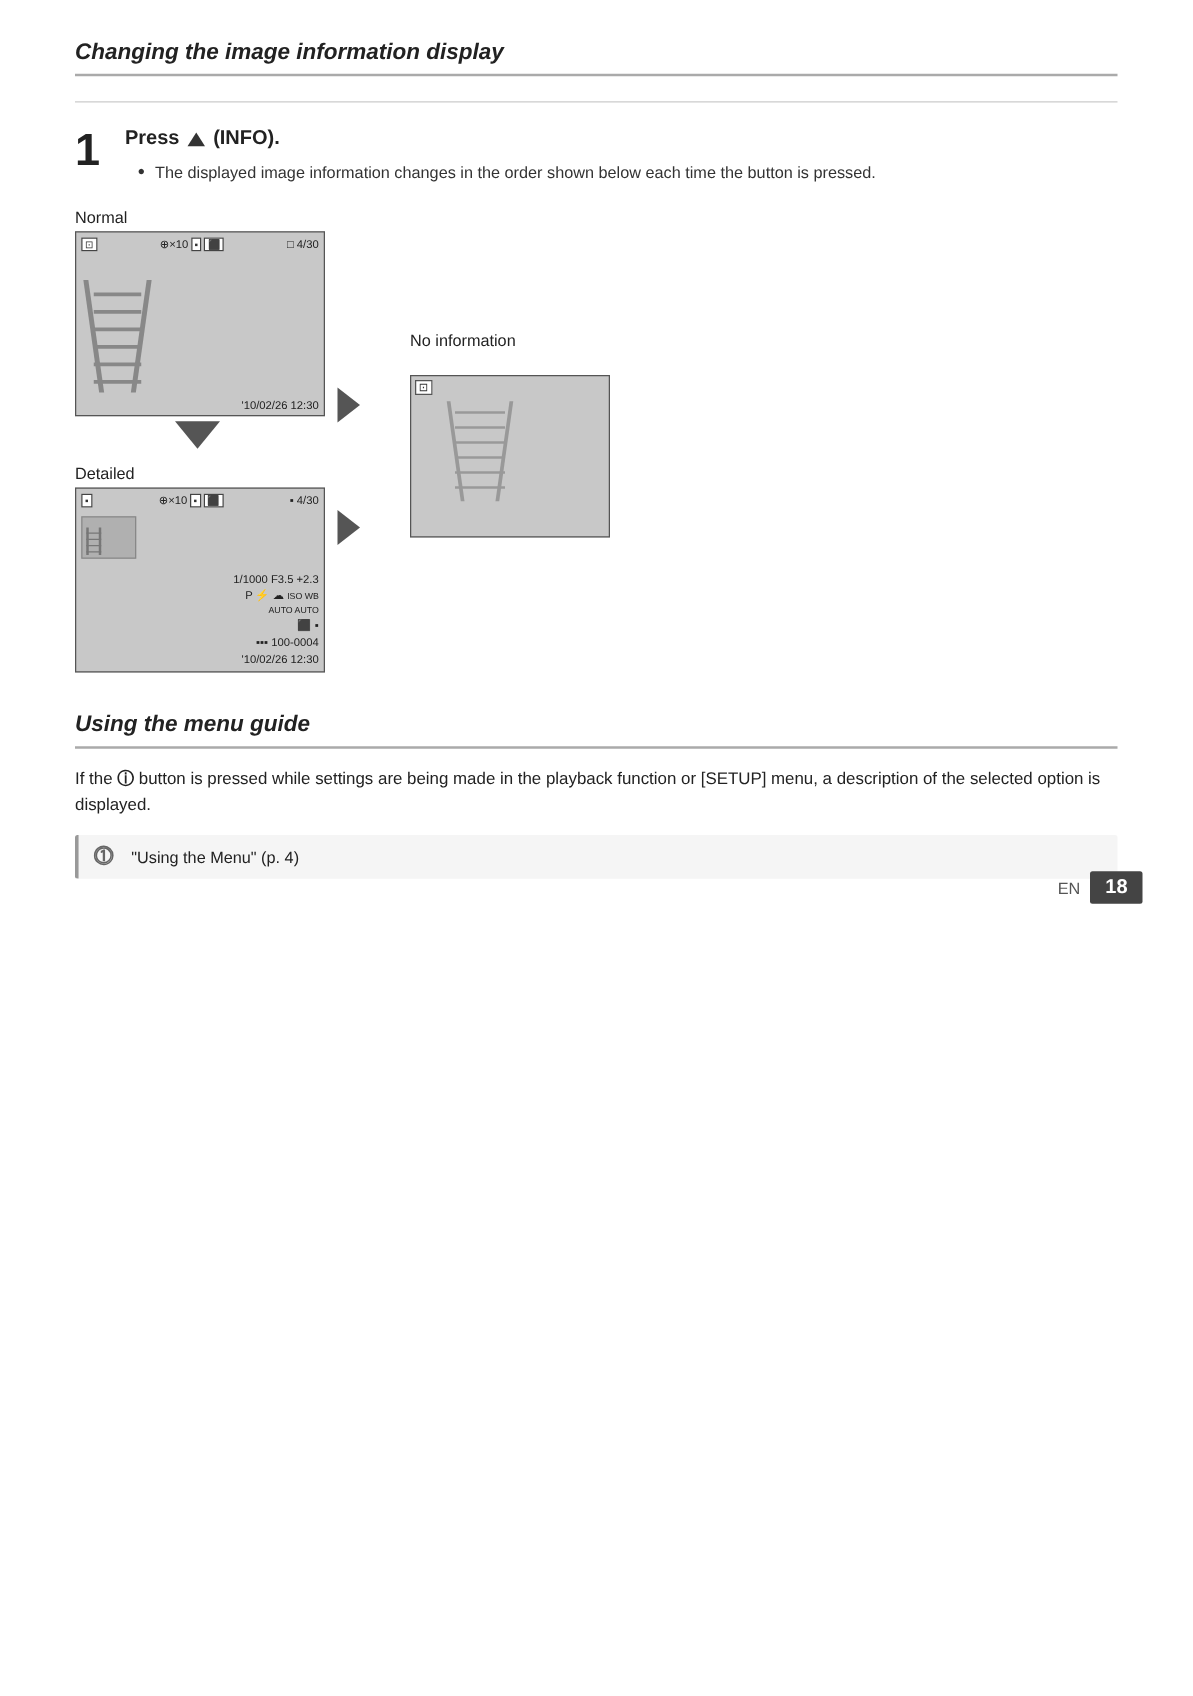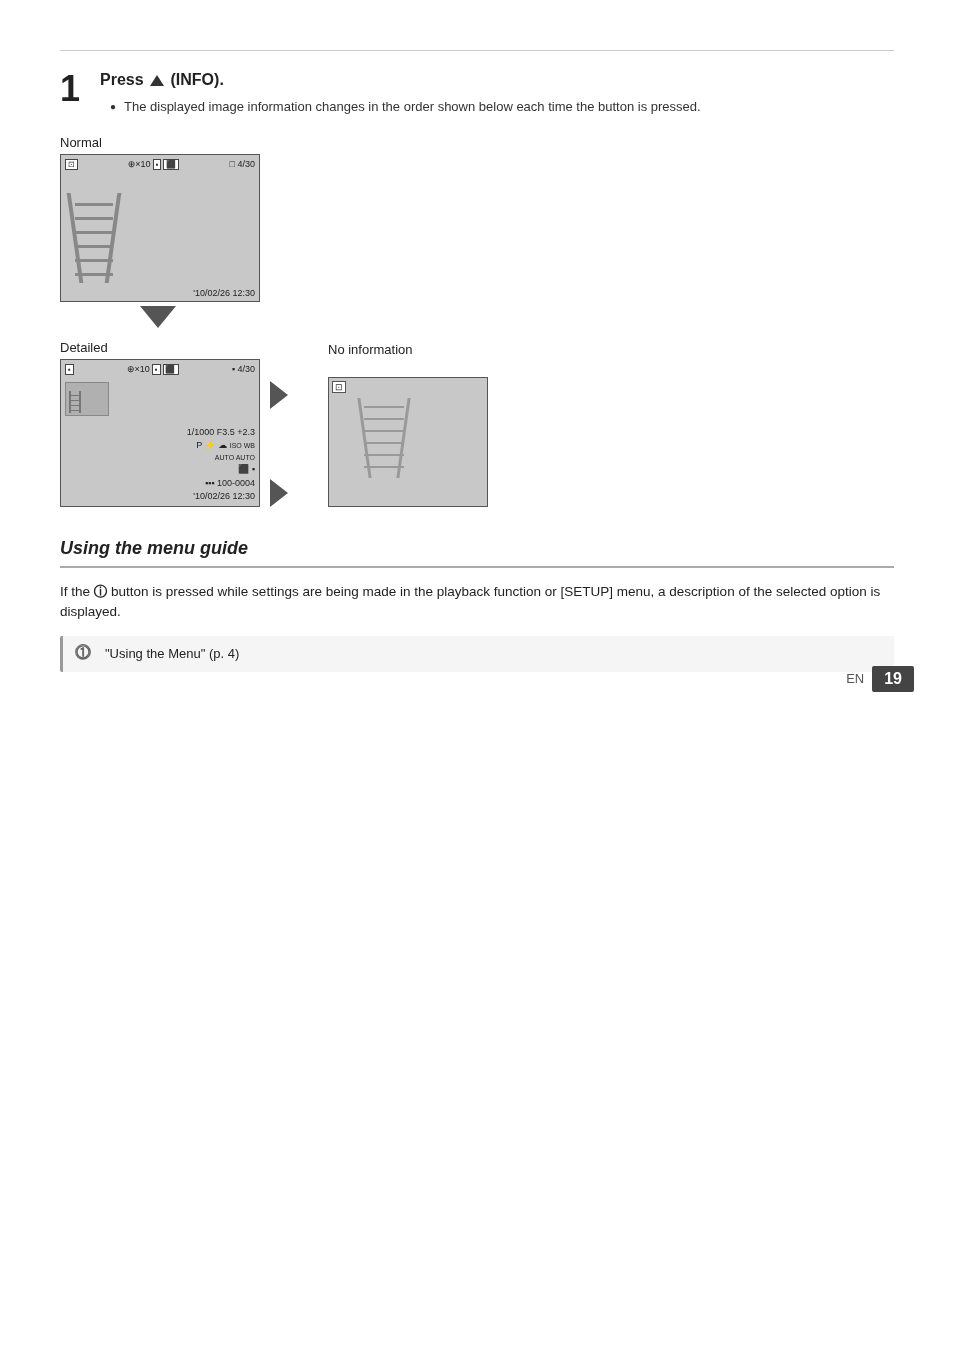--- a/index.html
+++ b/index.html
@@ -270,21 +270,21 @@
     hr.section-divider {
       border: none;
       border-top: 1px solid #ccc;
       margin: 20px 0;
     }
 
     
     .screenshots-composite {
       display: flex;
       flex-direction: row;
-      align-items: flex-end;
+      align-items: center;
       gap: 0px;
       margin-top: 6px;
     }
     .left-col {
       display: flex;
       flex-direction: column;
       align-items: flex-start;
     }
     .right-col {
       display: flex;
@@ -307,20 +307,21 @@
       padding: 0 10px;
       gap: 70px;
       margin-top: 50px;
     }
   </style>
 </head>
 <body>
 
 <div class="page-container">
 
+  <div class="section-heading">Changing the image information display</div>
 
 
   <hr class="section-divider">
 
   <div class="step-block">
     <div class="step-number">1</div>
     <div class="step-content">
       <div class="step-title">
         <span>Press</span>
         <span class="info-triangle"></span>
@@ -446,16 +447,16 @@
     </p>
 
     <div class="note-block">
       <span class="note-icon">⓵</span>
       <span class="note-text">"Using the Menu" (p. 4)</span>
     </div>
   </div>
 
   <div class="page-footer">
     <span class="page-en">EN</span>
-    <span class="page-num-box">19</span>
+    <span class="page-num-box">18</span>
   </div>
 
 </div>
 
 </body></html>

